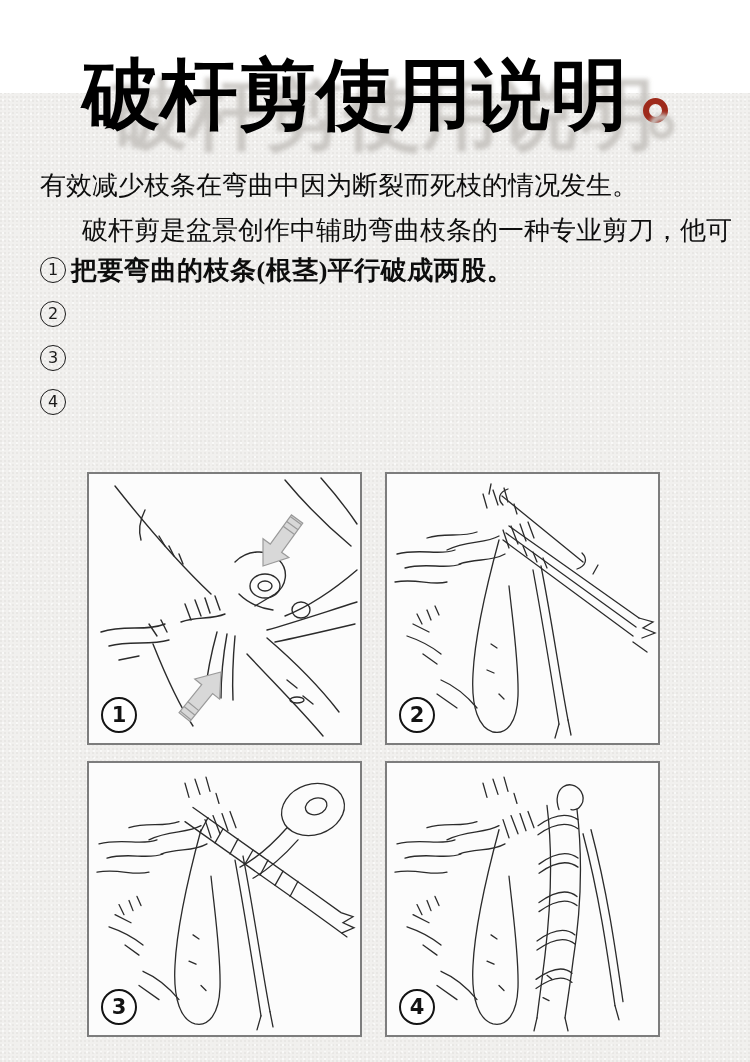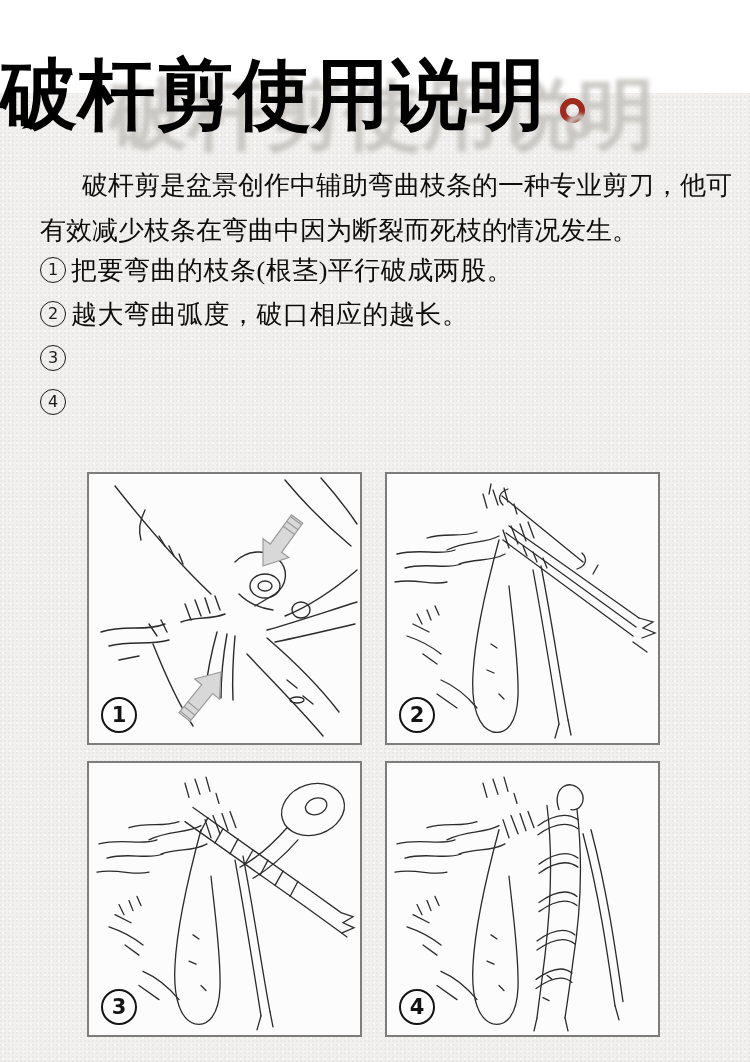--- a/index.html
+++ b/index.html
@@ -17,21 +17,21 @@
     font-family:"Liberation Serif","DejaVu Serif",serif;
     color:#111;
   }
   .white-band{
     position:absolute;top:0;left:0;width:100%;height:93px;
     background:#ffffff;
   }
   
   .title-wrap{
     position:absolute;top:44px;left:0;width:100%;
-    text-align:left;white-space:nowrap;z-index:3;
+    text-align:center;white-space:nowrap;z-index:3;
   }
   .title-main{
     display:inline;margin:0;
     font-size:77px;font-weight:700;letter-spacing:1px;
     color:#000;position:relative;z-index:2;
   }
   .title-reflection{
     position:absolute;left:50%;top:0;
     transform:translateX(-50%) translate(8px,20px);
     font-size:77px;font-weight:700;letter-spacing:1px;
@@ -55,21 +55,21 @@
   .intro .line.indent{text-indent:42px;}
   
   .steps{position:absolute;top:248px;left:40px;font-size:26px;color:#0d0d0d;}
   .step{display:flex;align-items:center;height:44px;white-space:nowrap;}
   .circ{
     flex:0 0 auto;width:24px;height:24px;margin-right:5px;
     border:1.6px solid #1a1a1a;border-radius:50%;
     display:flex;align-items:center;justify-content:center;
     font:400 16px/1 "DejaVu Sans","Liberation Sans",sans-serif;color:#1a1a1a;
   }
-  .step-text{letter-spacing:0.5px;}
+  .step-text{letter-spacing:0.5px;font-weight:bold;}
   
   .panels{
     position:absolute;left:87px;top:472px;
     display:grid;grid-template-columns:275px 275px;grid-template-rows:273px 276px;
     column-gap:23px;row-gap:16px;
   }
   .panel{
     position:relative;margin:0;box-sizing:border-box;
     border:2px solid #7d7d7d;background:#fcfcfc;
   }
@@ -89,32 +89,31 @@
 <div class="page">
   <div class="white-band"></div>
 
   <header class="title-wrap">
     <span class="title-reflection">破杆剪使用说明</span>
     <h1 class="title-main">破杆剪使用说明</h1>
     <span class="red-period"></span>
   </header>
 
   <div class="intro">
+    <div class="line">有效减少枝条在弯曲中因为断裂而死枝的情况发生。</div>
     <div class="line indent">破杆剪是盆景创作中辅助弯曲枝条的一种专业剪刀，他可</div>
-    <div class="line">有效减少枝条在弯曲中因为断裂而死枝的情况发生。</div>
   </div>
 
   <div class="steps">
     <div class="step">
       <span class="circ">1</span>
       <span class="step-text">把要弯曲的枝条(根茎)平行破成两股。</span>
     </div>
     <div class="step">
       <span class="circ">2</span>
-      <span class="step-text">越大弯曲弧度，破口相应的越长。</span>
     </div>
     <div class="step">
       <span class="circ">3</span>
     </div>
     <div class="step">
       <span class="circ">4</span>
     </div>
   </div>
 
   <svg class="hidden-defs" aria-hidden="true">

